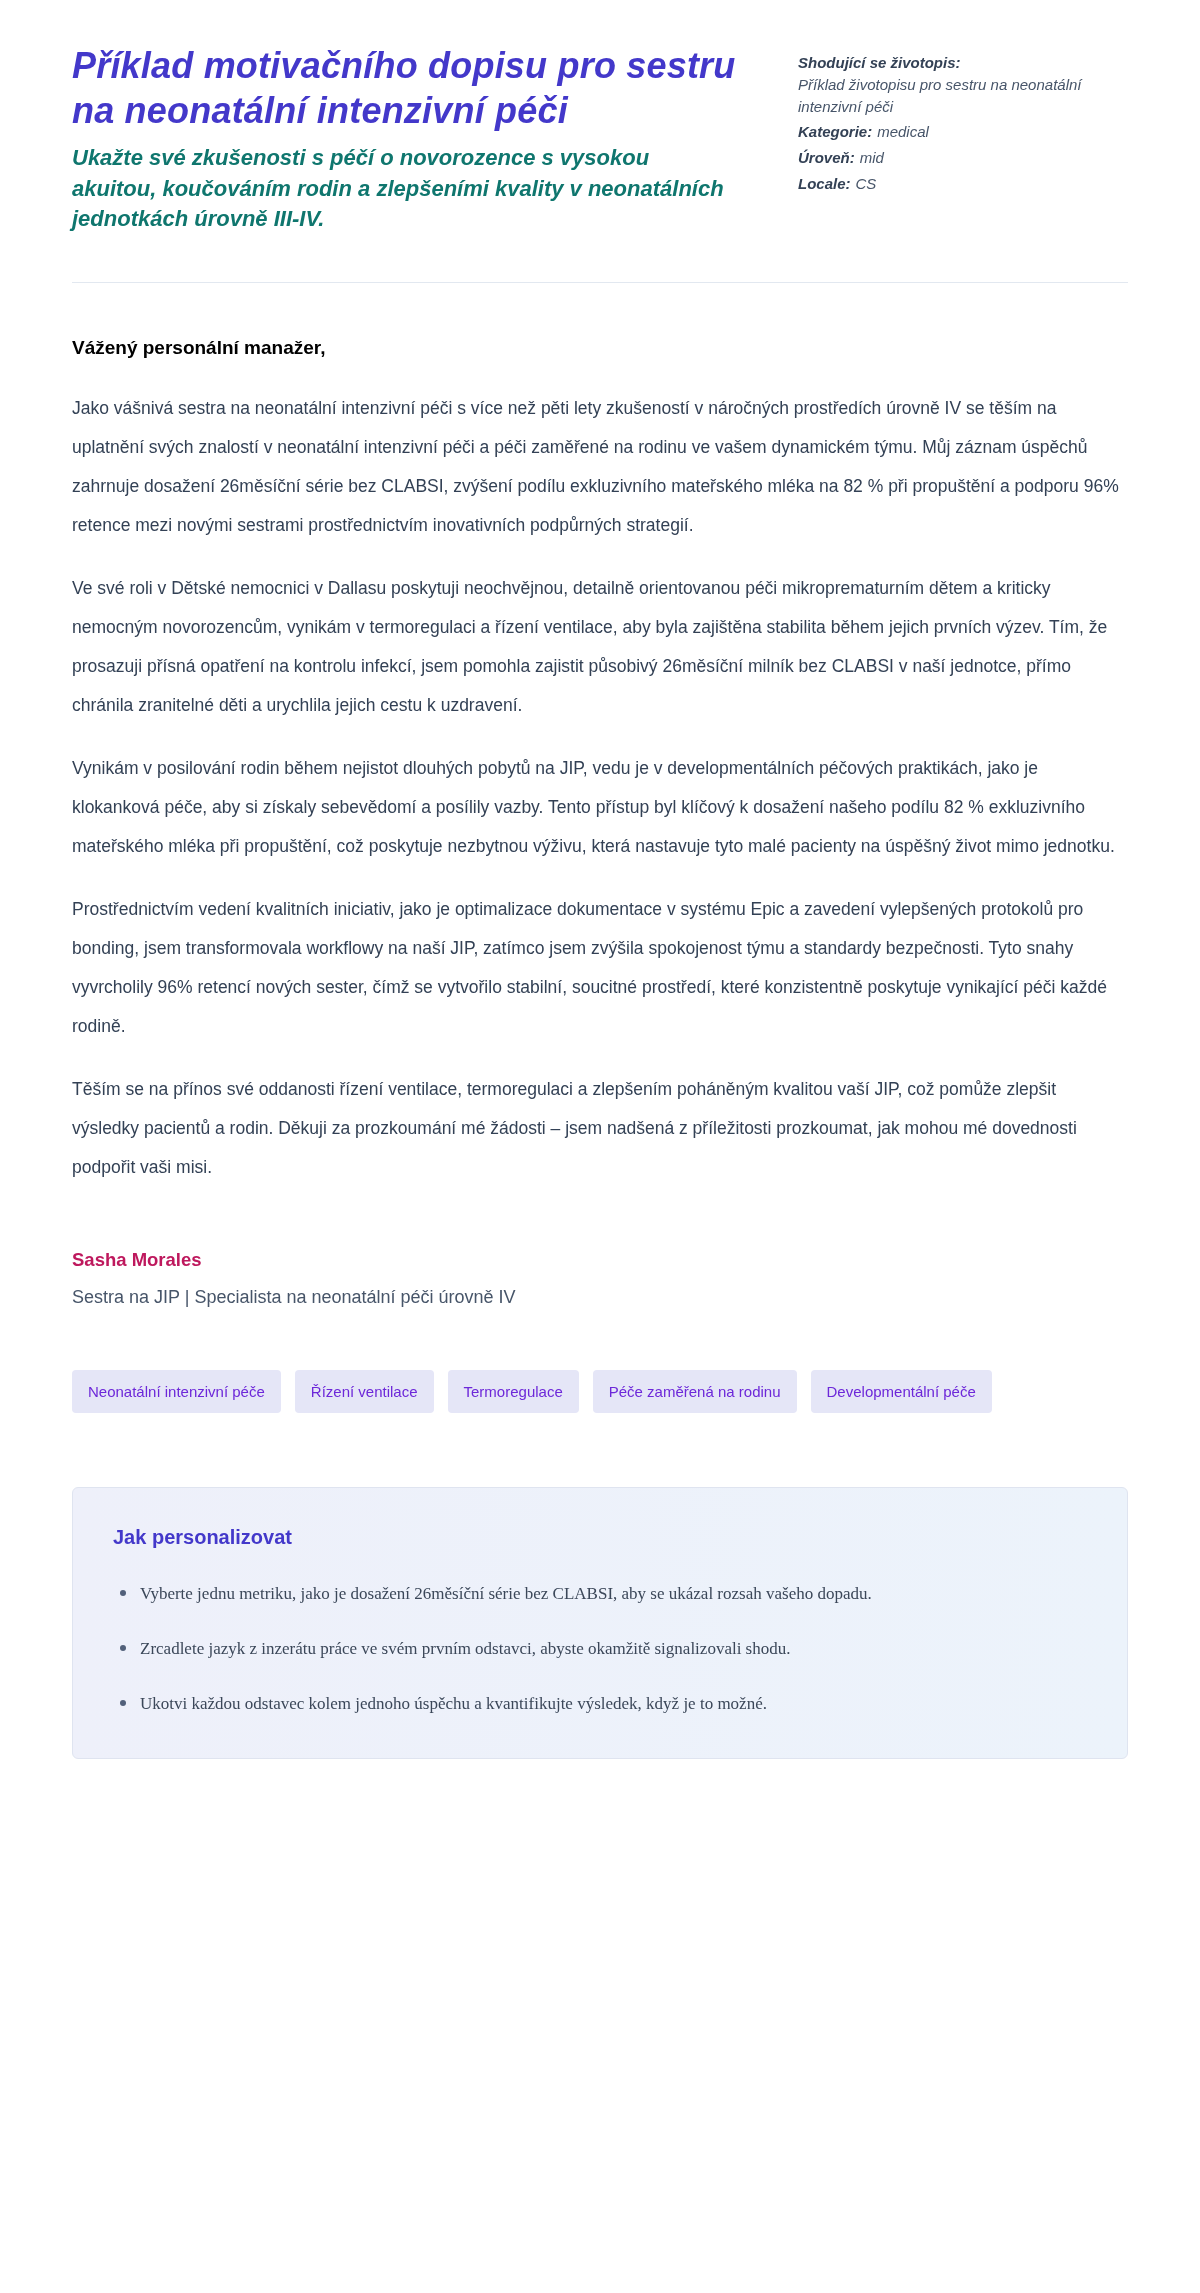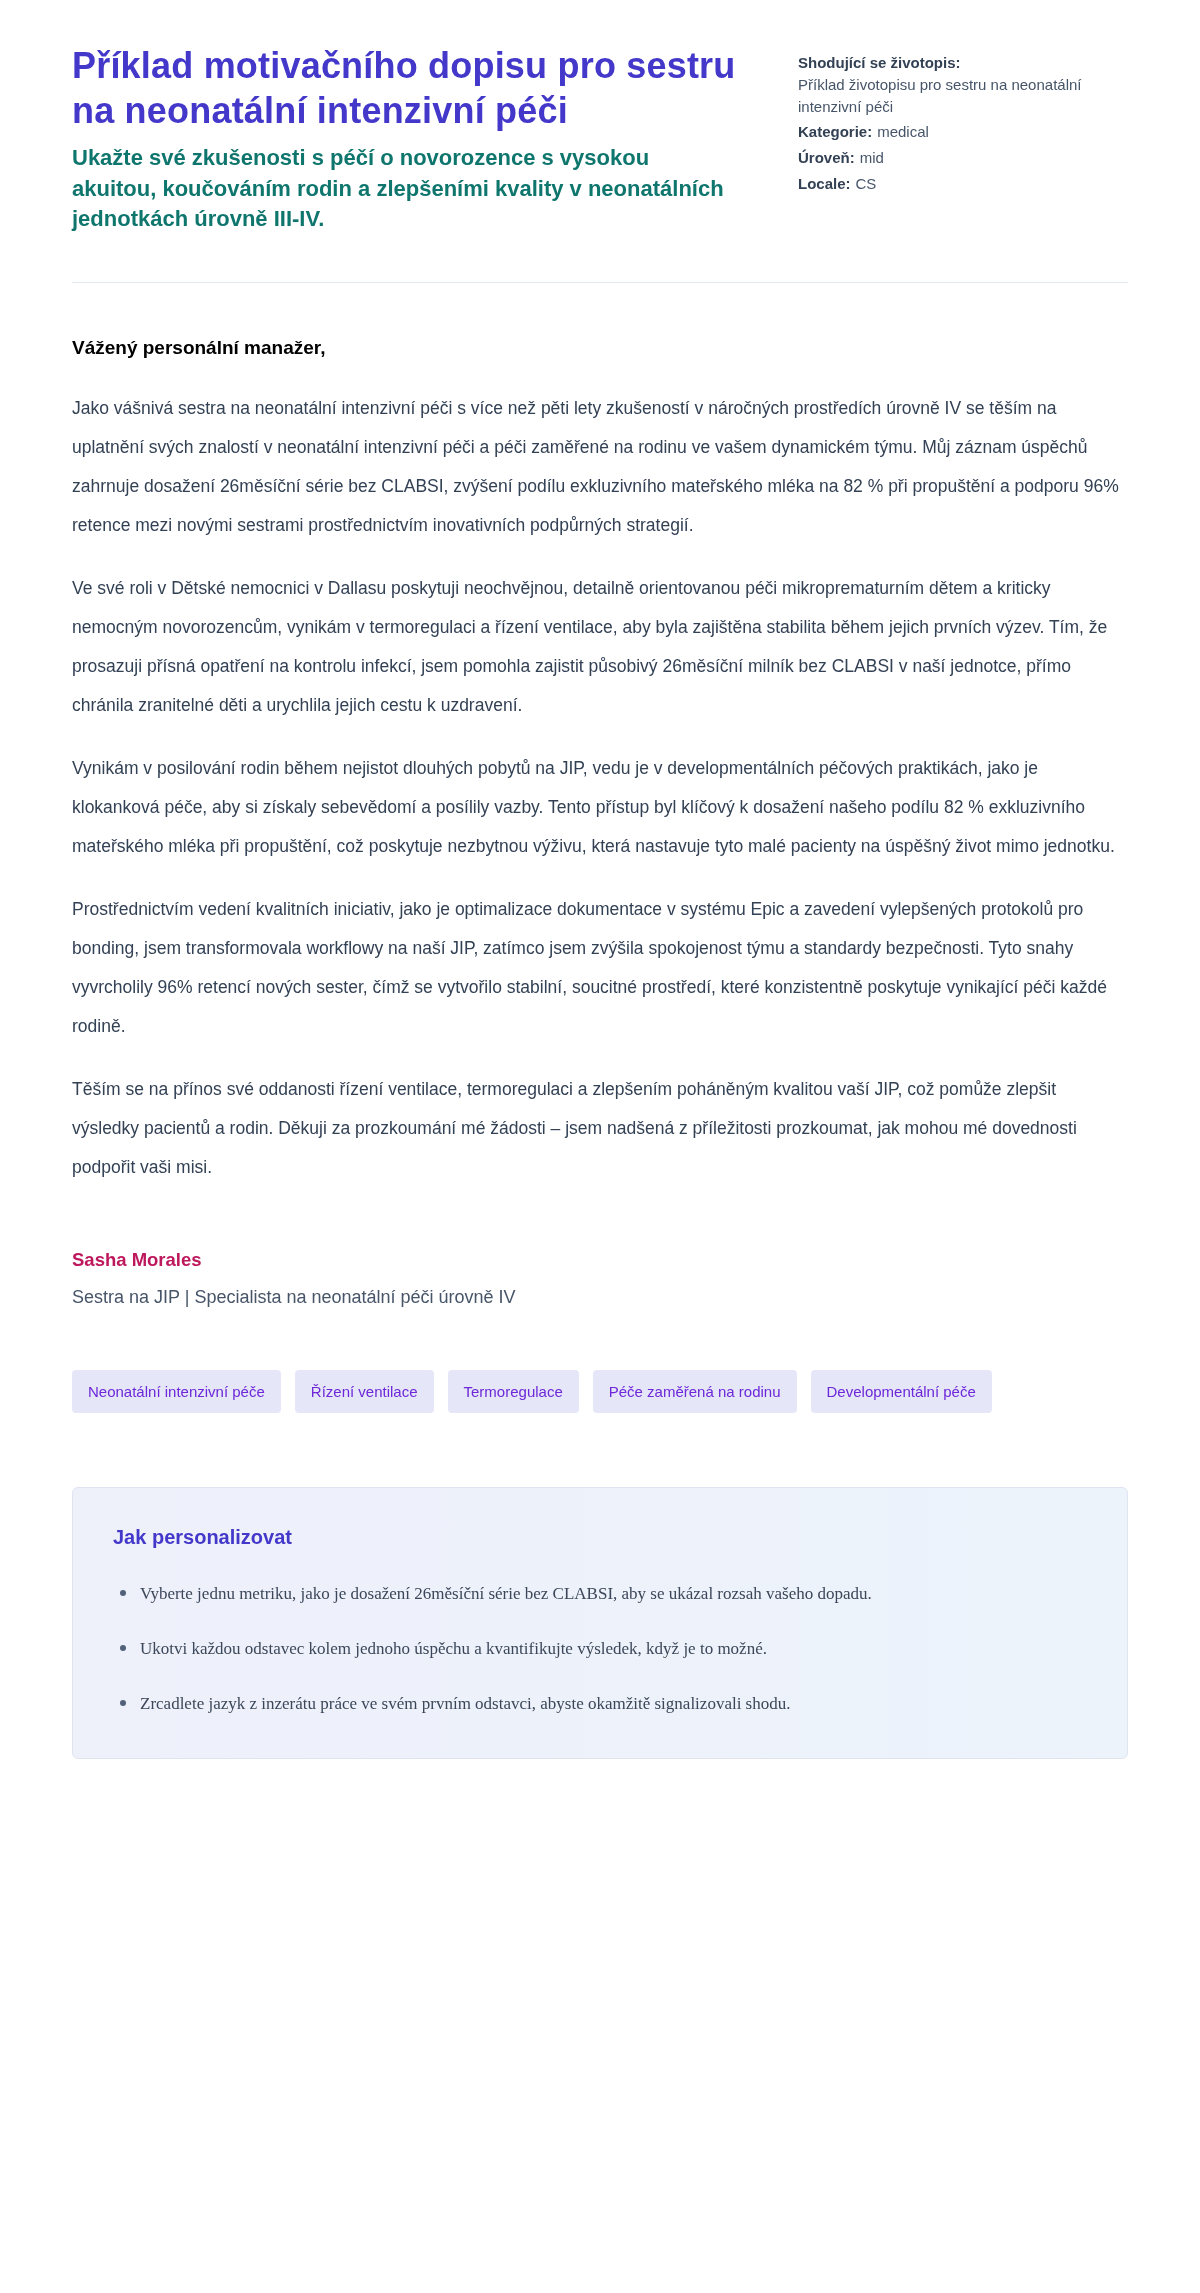--- a/index.html
+++ b/index.html
@@ -10,21 +10,21 @@
     background: #ffffff;
     font-family: "Liberation Sans", "DejaVu Sans", sans-serif;
     color: #334155;
   }
   .page {
     width: 1056px;
     margin: 0 auto;
     padding-top: 44px;
   }
   
-  .header { display: flex; justify-content: space-between; gap: 22px; }
+  .header { display: flex; justify-content: space-between; gap: 22px; font-style: italic; }
   .header-left { max-width: 665px; }
   h1.title {
     margin: 0;
     font-size: 36px;
     line-height: 1.24;
     font-weight: 700;
     color: #4338ca;
     letter-spacing: .2px;
   }
   .subtitle {
@@ -195,20 +195,20 @@
 
         <span class="tag">Developmentální péče</span>
       </div>
 
     <section class="tips">
       <h2>Jak personalizovat</h2>
       <ul>
 
           <li class="tip">Vyberte jednu metriku, jako je dosažení 26měsíční série bez CLABSI, aby se ukázal rozsah vašeho dopadu.</li>
 
+          <li class="tip">Zrcadlete jazyk z inzerátu práce ve svém prvním odstavci, abyste okamžitě signalizovali shodu.</li>
+
           <li class="tip">Ukotvi každou odstavec kolem jednoho úspěchu a kvantifikujte výsledek, když je to možné.</li>
-
-          <li class="tip">Zrcadlete jazyk z inzerátu práce ve svém prvním odstavci, abyste okamžitě signalizovali shodu.</li>
         </ul>
     </section>
   </main>
 
 </div>
 
 </body></html>

